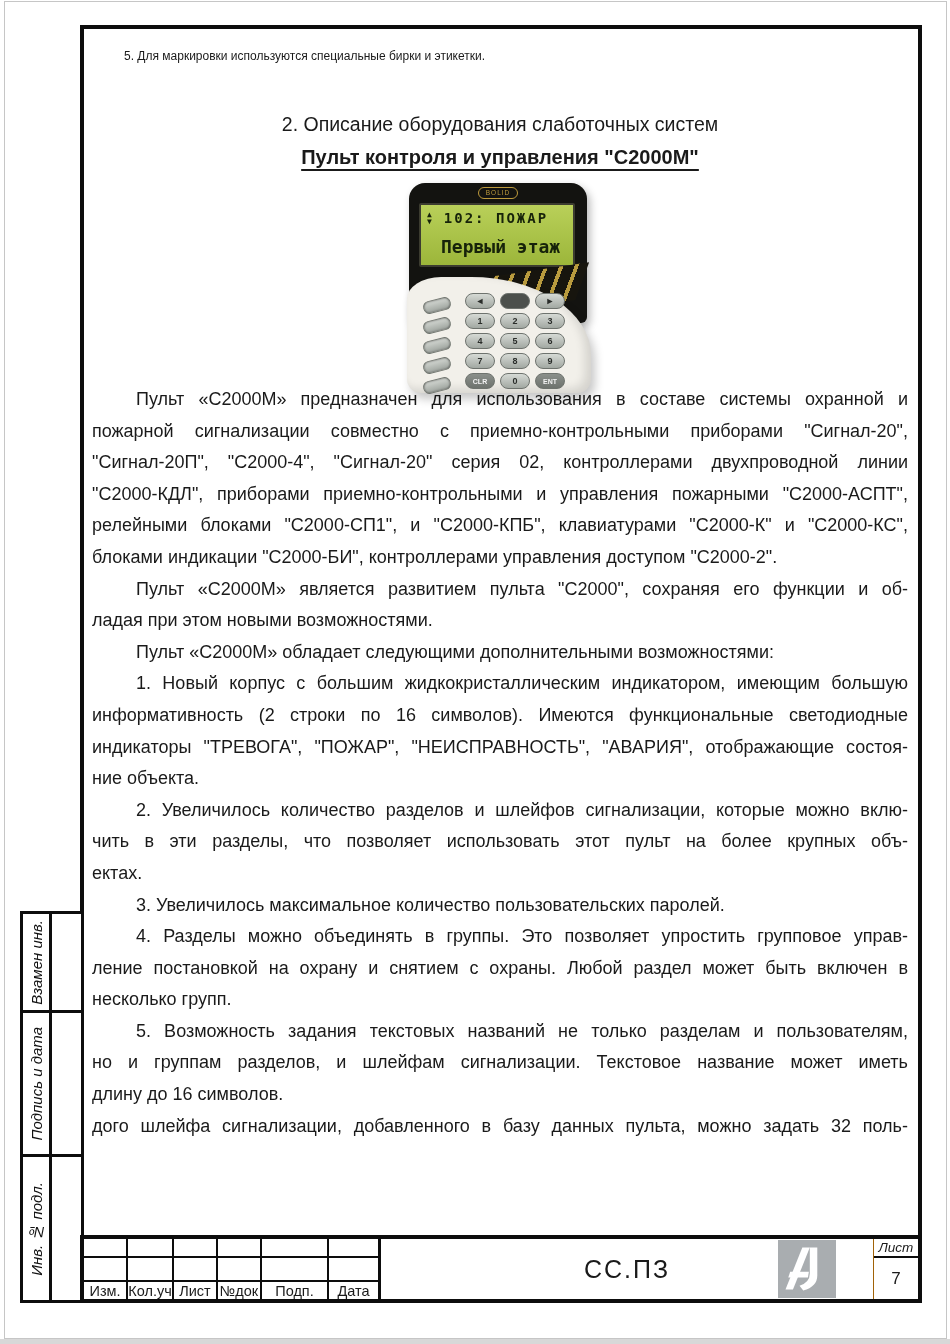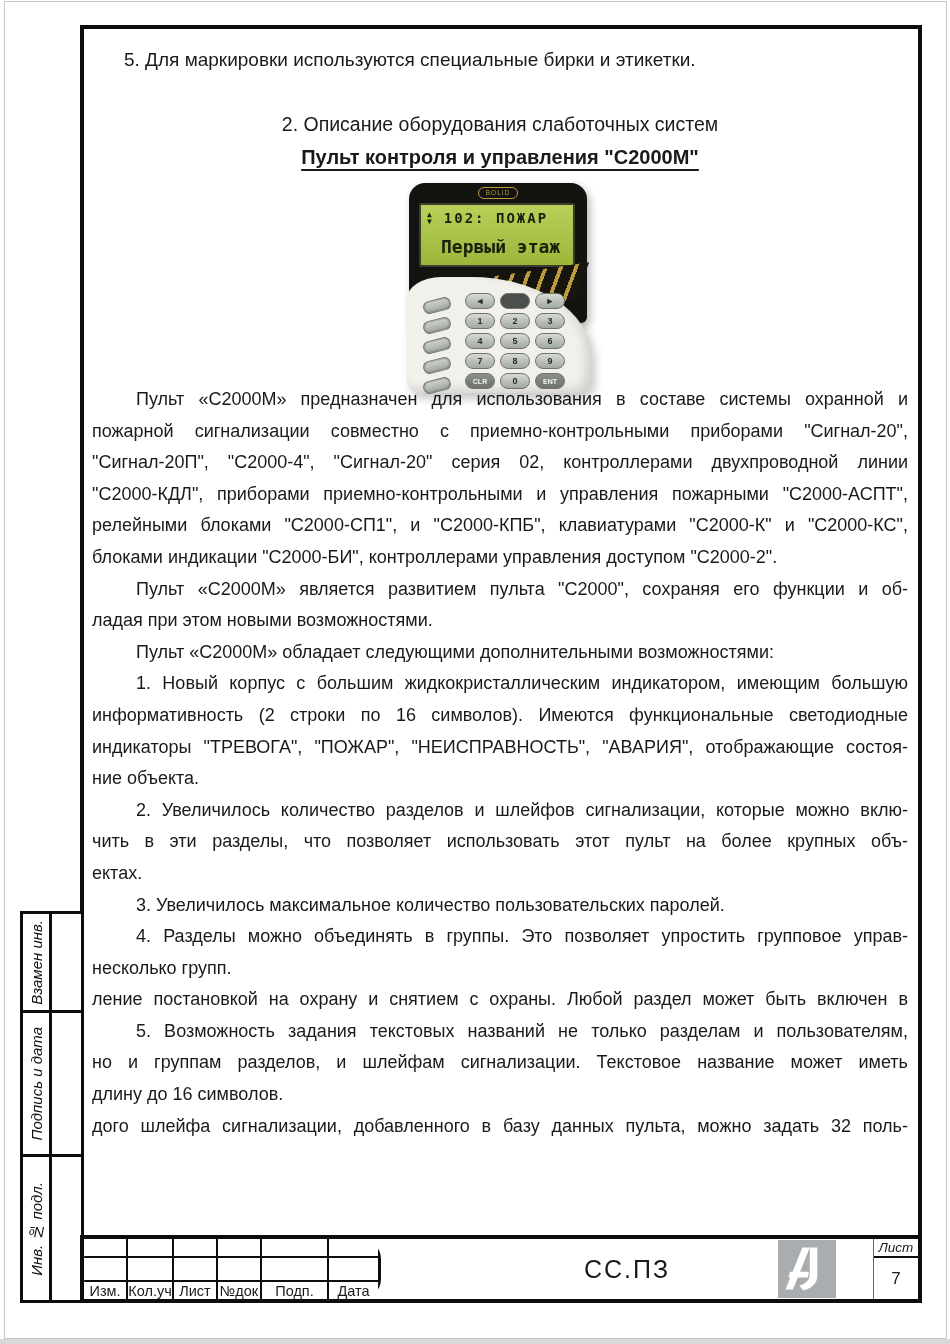--- a/index.html
+++ b/index.html
@@ -19,21 +19,21 @@
     border:3px solid #0d0d0d;background:#0d0d0d;
     display:grid;grid-template-columns:26px 1fr;grid-template-rows:96px 141px 1fr;gap:3px;
   }
   .side-cell{background:#fff;display:flex;align-items:center;justify-content:center;}
   .vlabel{
     writing-mode:vertical-rl;transform:rotate(180deg);
     font-style:italic;font-size:15px;color:#111;white-space:nowrap;
   }
 
   
-  .content-line{position:absolute;left:92px;width:816px;font-size:19px;}
+  .content-line{position:absolute;left:92px;width:816px;font-size:12px;}
   .marking-note{top:49px;padding-left:32px;box-sizing:border-box;}
   .section-title{top:113px;text-align:center;font-size:19.5px;}
   .device-title{
     top:146px;text-align:center;font-weight:bold;font-size:20px;
     text-decoration:underline;text-underline-offset:5px;text-decoration-thickness:2px;
   }
 
   .body-text{position:absolute;left:92px;top:384px;width:816px;font-size:18px;}
   .bline{height:31.6px;line-height:31.6px;overflow:hidden;text-align:justify;}
   .bline.just{text-align-last:justify;}
@@ -86,21 +86,21 @@
   .key.dark{background:linear-gradient(#8b908b,#6e736e);color:#f2f2f2;font-size:7px;}
   .key.blob{background:#4c504c;color:#d9d9d9;font-size:7px;}
 
   
   .stamp{
     position:absolute;left:80px;top:1235px;width:842px;height:68px;box-sizing:border-box;
     border:4px solid #0d0d0d;display:flex;
   }
   .stamp-mini{
     width:294px;border-right:3px solid #0d0d0d;background:#0d0d0d;box-sizing:content-box;
-    display:grid;grid-template-columns:42px 44px 42px 42px 65px 1fr;grid-template-rows:17px 22px 1fr;gap:2px;border-radius:20px;
+    display:grid;grid-template-columns:42px 44px 42px 42px 65px 1fr;grid-template-rows:17px 22px 1fr;gap:2px;
   }
   .stamp-cell{background:#fff;display:flex;align-items:center;justify-content:center;
     font-size:14.5px;white-space:nowrap;overflow:hidden;}
   .stamp-doc{flex:1;border-right:1px solid #a16207;position:relative;
     display:flex;align-items:center;justify-content:center;}
   .doc-code{font-size:25px;letter-spacing:2px;}
   .stamp-logo{position:absolute;right:36px;top:1px;width:60px;height:58px;}
   .stamp-sheet{width:44px;display:flex;flex-direction:column;}
   .sheet-head{height:17px;border-bottom:2px solid #0d0d0d;display:flex;align-items:center;justify-content:center;
     font-size:13.5px;font-style:italic;}
@@ -187,22 +187,22 @@
     <div class="bline indent">Пульт «С2000М» обладает следующими дополнительными возможностями:</div>
     <div class="bline indent just">1. Новый корпус с большим жидкокристаллическим индикатором, имеющим большую</div>
     <div class="bline just">информативность (2 строки по 16 символов). Имеются функциональные светодиодные</div>
     <div class="bline just">индикаторы "ТРЕВОГА", "ПОЖАР", "НЕИСПРАВНОСТЬ", "АВАРИЯ", отображающие состоя-</div>
     <div class="bline">ние объекта.</div>
     <div class="bline indent just">2. Увеличилось количество разделов и шлейфов сигнализации, которые можно вклю-</div>
     <div class="bline just">чить в эти разделы, что позволяет использовать этот пульт на более крупных объ-</div>
     <div class="bline">ектах.</div>
     <div class="bline indent">3. Увеличилось максимальное количество пользовательских паролей.</div>
     <div class="bline indent just">4. Разделы можно объединять в группы. Это позволяет упростить групповое управ-</div>
+    <div class="bline just">ление постановкой на охрану и снятием с охраны. Любой раздел может быть включен в</div>
     <div class="bline">несколько групп.</div>
-    <div class="bline just">ление постановкой на охрану и снятием с охраны. Любой раздел может быть включен в</div>
     <div class="bline indent just">5. Возможность задания текстовых названий не только разделам и пользователям,</div>
     <div class="bline just">но и группам разделов, и шлейфам сигнализации. Текстовое название может иметь</div>
     <div class="bline">длину до 16 символов.</div>
     <div class="bline just">дого шлейфа сигнализации, добавленного в базу данных пульта, можно задать 32 поль-</div>
   </div>
 
 <div class="stamp">
   <div class="stamp-mini">
       <div class="stamp-cell"></div>
       <div class="stamp-cell"></div>

